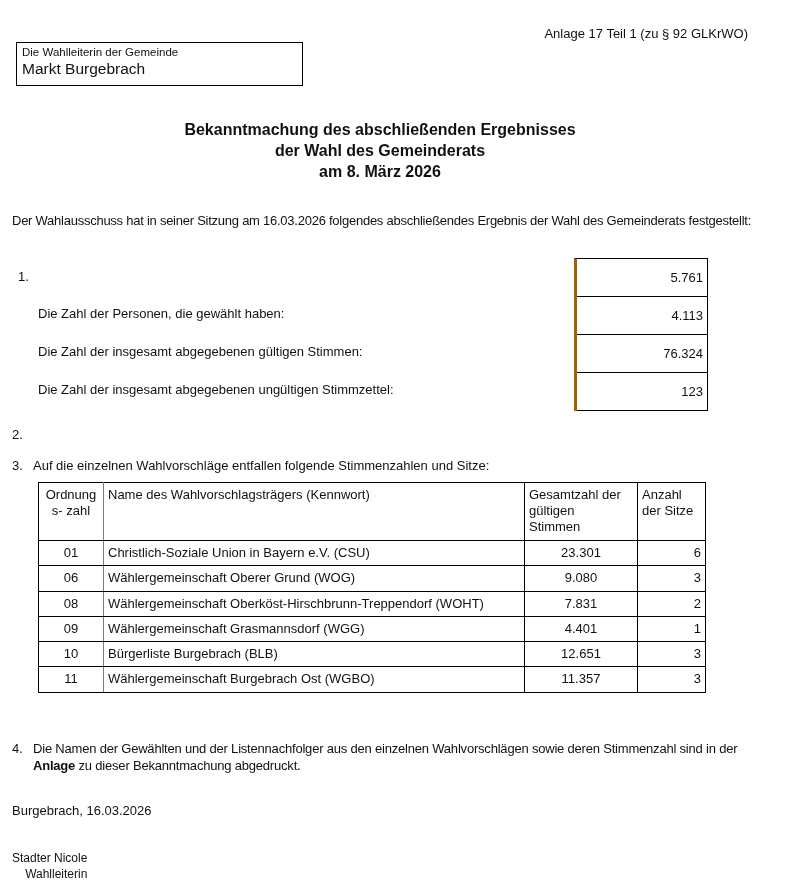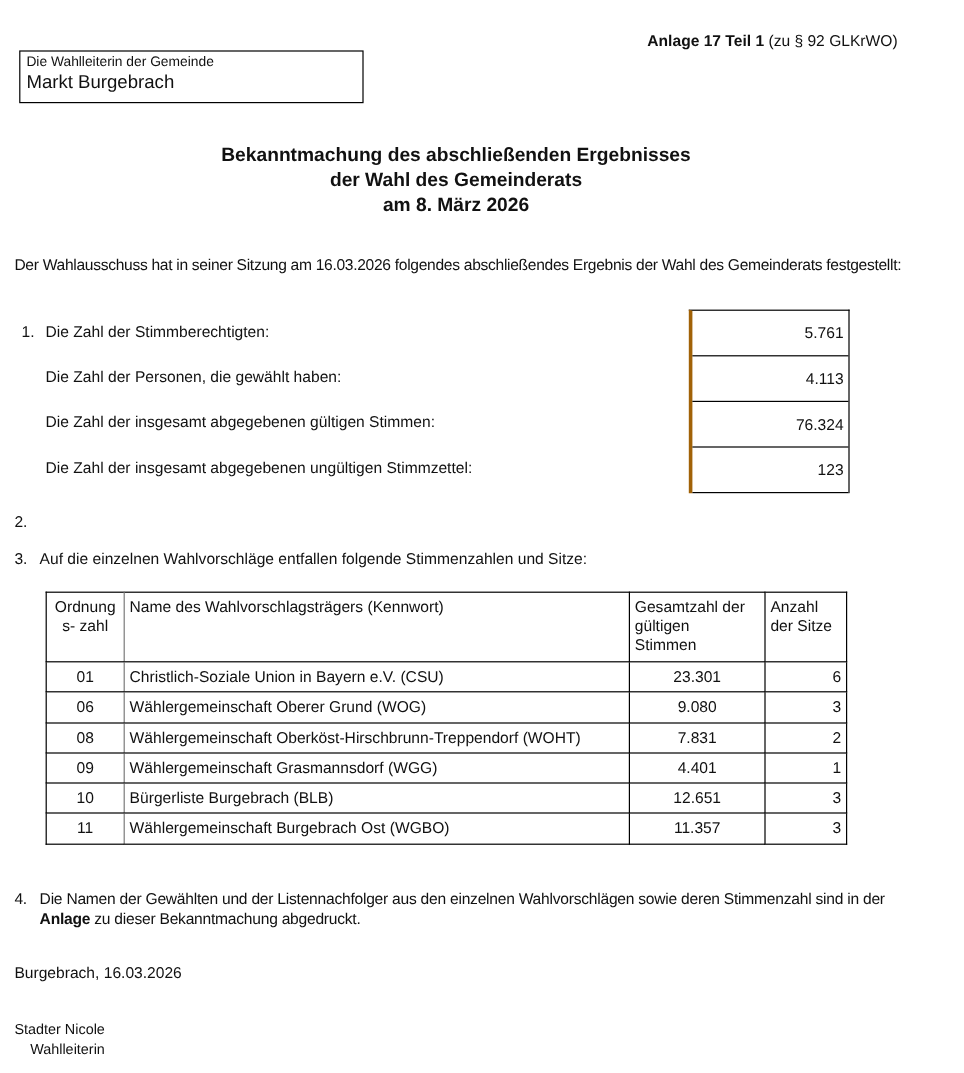--- a/index.html
+++ b/index.html
@@ -32,21 +32,21 @@
     .sender-big {
       position: absolute; left: 5px; top: 16px;
       font-size: 15.5px; line-height: 20px;
     }
 
     .annex {
       right: 55px; top: 26px;
       font-size: 13px; line-height: 16px;
       white-space: nowrap;
     }
-    .annex b { font-weight: bold; }
+    .annex b { font-weight: normal; }
 
     .title {
       left: 0; width: 760px; top: 119px;
       text-align: center;
       font-weight: bold;
       font-size: 16px;
       line-height: 21px;
     }
     .title div { white-space: nowrap; }
 
@@ -75,21 +75,21 @@
       border-bottom: 1px solid #000;
       box-sizing: content-box;
       text-align: right;
       padding-right: 4px;
       line-height: 37px;
       font-size: 13px;
     }
 
     
     .results {
-      left: 38px; top: 493px;
+      left: 38px; top: 482px;
       border-collapse: collapse;
       font-size: 13px;
       padding-left: 32px;
     }
     .results th, .results td {
       border: 1px solid #000;
       padding: 0 4px;
       vertical-align: top;
       box-sizing: border-box;
     }
@@ -140,21 +140,20 @@
 <div class="abs title">
   <div>Bekanntmachung des abschließenden Ergebnisses</div>
   <div>der Wahl des Gemeinderats</div>
   <div>am 8. März 2026</div>
 </div>
 
 <div class="abs intro">Der Wahlausschuss hat in seiner Sitzung am 16.03.2026 folgendes abschließendes Ergebnis der Wahl des Gemeinderats festgestellt:</div>
 
 <div class="abs num-item" style="left:0; top:269px; width:560px; height:16px;">
   <span class="num-label">1.</span>
-  <span class="num-text">Die Zahl der Stimmberechtigten:</span>
 </div>
 <div class="abs num-item" style="left:0; top:306px; width:560px; height:16px;">
   <span class="sub-text">Die Zahl der Personen, die gewählt haben:</span>
 </div>
 <div class="abs num-item" style="left:0; top:344px; width:560px; height:16px;">
   <span class="sub-text">Die Zahl der insgesamt abgegebenen gültigen Stimmen:</span>
 </div>
 <div class="abs num-item" style="left:0; top:382px; width:560px; height:16px;">
   <span class="sub-text">Die Zahl der insgesamt abgegebenen ungültigen Stimmzettel:</span>
 </div>

